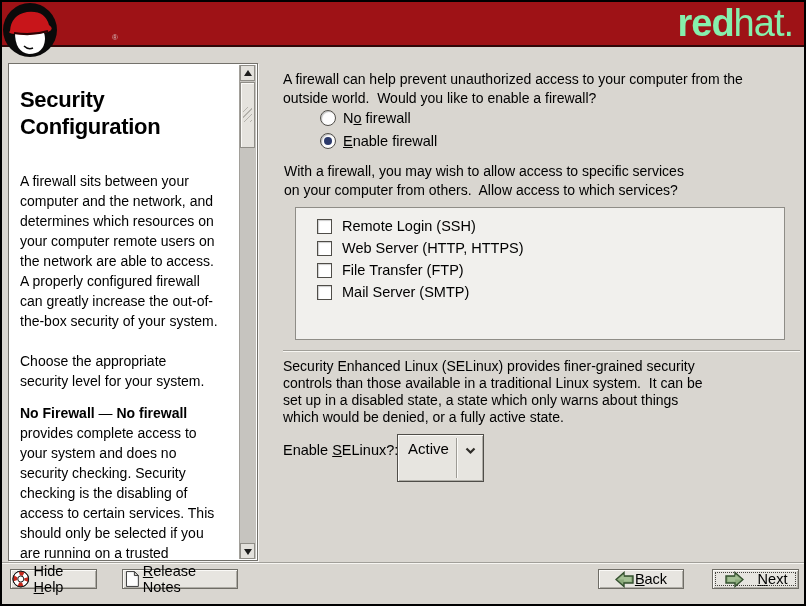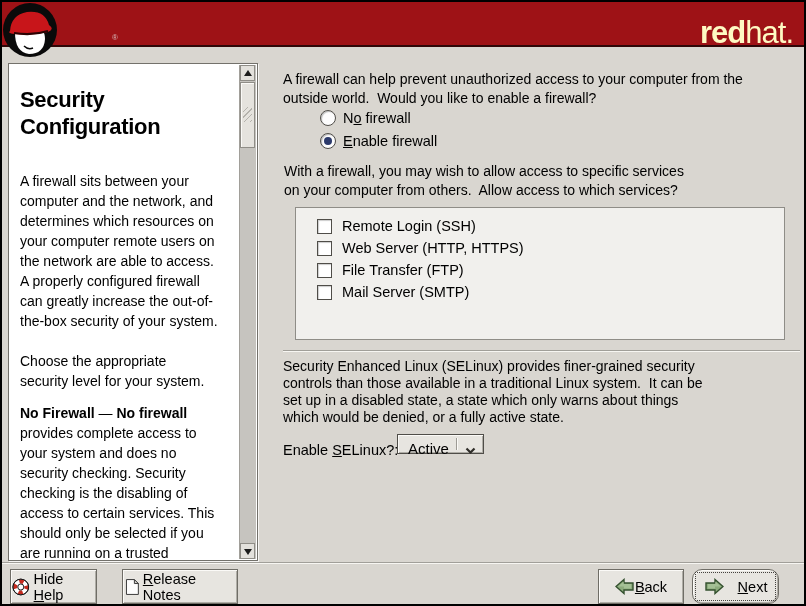--- a/index.html
+++ b/index.html
@@ -5,22 +5,22 @@
   html { background:#fff; }
   body {
     width:806px; height:606px; margin:0; position:relative;
     box-sizing:border-box; border:2px solid #000;
     background:#d9d6d0; overflow:hidden;
     font-family:"Liberation Sans", sans-serif; color:#000;
   }
   
   .header { position:absolute; left:0; top:0; right:0; height:43px;
     background:#9e1216; border-bottom:2px solid #2f0708; }
-  .brand { position:absolute; top:12px; right:11px; font-size:31px; line-height:38px;
-    color:#fef9c3; letter-spacing:-1px; white-space:nowrap; }
+  .brand { position:absolute; top:2px; right:11px; font-size:38px; line-height:38px;
+    color:#86efac; letter-spacing:-1px; white-space:nowrap; }
   .brand b { font-weight:bold; }
   .brand span { font-weight:normal; }
   .reg-mark { position:absolute; left:110px; top:31px; font-size:8px; color:#d8bcbc; }
   .logo { position:absolute; left:0; top:0; width:57px; height:57px; z-index:3; }
   
   .help-panel { position:absolute; left:6px; top:61px; width:248px; height:496px;
     background:#ffffff; border:1px solid #73716b; box-shadow:1px 1px 0 rgba(255,255,255,.75); }
   .help-text { position:absolute; left:11px; top:0; width:219px; height:494px; overflow:hidden; }
   .hp-title { margin:22px 0 0 0; font-size:22px; font-weight:bold; line-height:27px; letter-spacing:-.3px; }
   .hp-p { font-size:14px; line-height:20px; white-space:pre-wrap; }
@@ -61,37 +61,37 @@
     background:#f1f0ed; border:1px solid #8f8d87; box-sizing:border-box; padding:7px 0 0 21px;text-align:right; }
   .svc-row { height:22px; display:flex; align-items:center; gap:10px; font-size:14.5px; }
   .checkbox { width:13px; height:13px; background:#fff; border:1px solid #4f4d48;
     box-shadow:inset 1px 1px 1px rgba(0,0,0,.2); }
   
   .hsep { position:absolute; height:0; border-top:1px solid #a19f99; border-bottom:1px solid #f7f6f2; }
   .sep-selinux { left:281px; top:348px; width:517px; }
   .sep-footer { left:0; top:560px; right:0; }
   
   .selinux-label { position:absolute; left:281px; top:440px; font-size:14.5px; }
-  .dropdown { position:absolute; left:395px; top:432px; width:87px; height:20px;
+  .dropdown { position:absolute; left:395px; top:432px; width:87px; height:48px;
     background:#e7e5e0; border:1px solid #4f4d48; box-sizing:border-box;
     box-shadow:inset 1px 1px 0 #fbfaf7, inset -1px -1px 0 #afada6; cursor:default; }
   .dd-value { position:absolute; left:10px; top:5px; font-size:15px; }
   .dd-sep { position:absolute; right:25px; top:3px; bottom:3px; width:0;
     border-left:1px solid #9d9b95; border-right:1px solid #fbfaf7; }
   .dd-arrow { position:absolute; right:7px; top:12px; }
   
-  .btn { position:absolute; top:567px; height:35px; background:#e7e5e0;
+  .btn { position:absolute; top:567px; height:20px; background:#e7e5e0;
     border:1px solid #6f6d66; box-sizing:border-box;
     box-shadow:inset 1px 1px 0 #fbfaf7, inset -1px -1px 0 #afada6;
     display:flex; align-items:center; justify-content:center; gap:3px;
     font-size:14.5px; cursor:default; }
   .btn-hide-help { left:8px; width:87px; }
   .btn-release-notes { left:120px; width:116px; gap:1px; }
   .btn-back { left:596px; width:86px; gap:0; }
-  .btn-next { left:690px; width:87px; gap:14px;border-radius:10px; }
+  .btn-next { left:710px; width:87px; gap:14px; }
   .focus-ring { position:absolute; inset:2px; border:1px dotted #44423e; pointer-events:none; }
   .icon { display:inline-block; line-height:0; }
 </style>
 </head>
 <body>
 
 <div class="header">
   <div class="brand"><b>red</b><span>hat.</span></div>
   <div class="reg-mark">®</div>
 </div>

